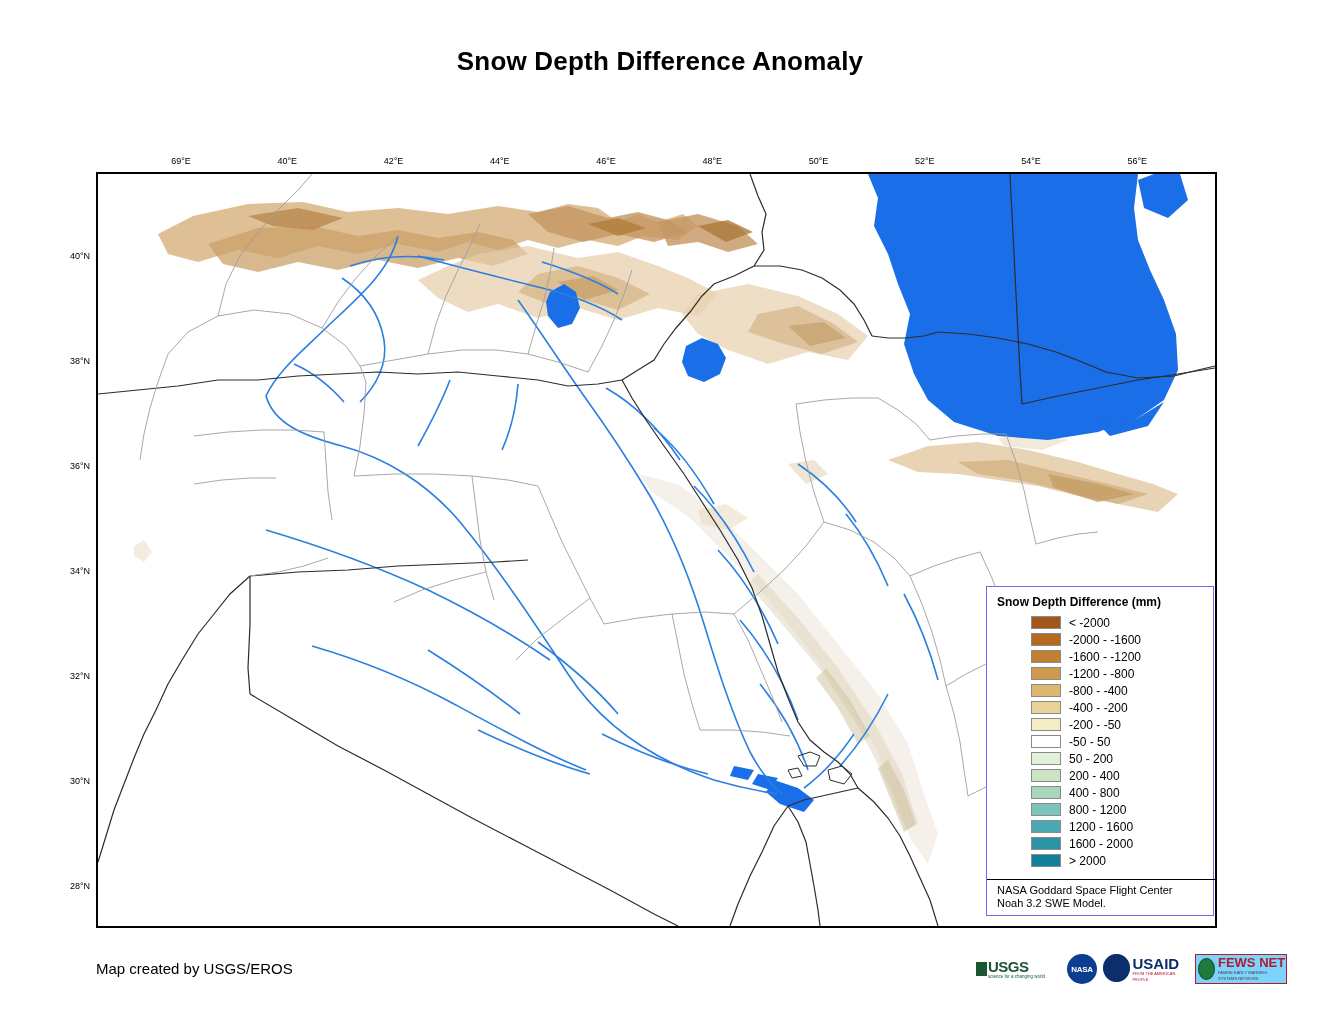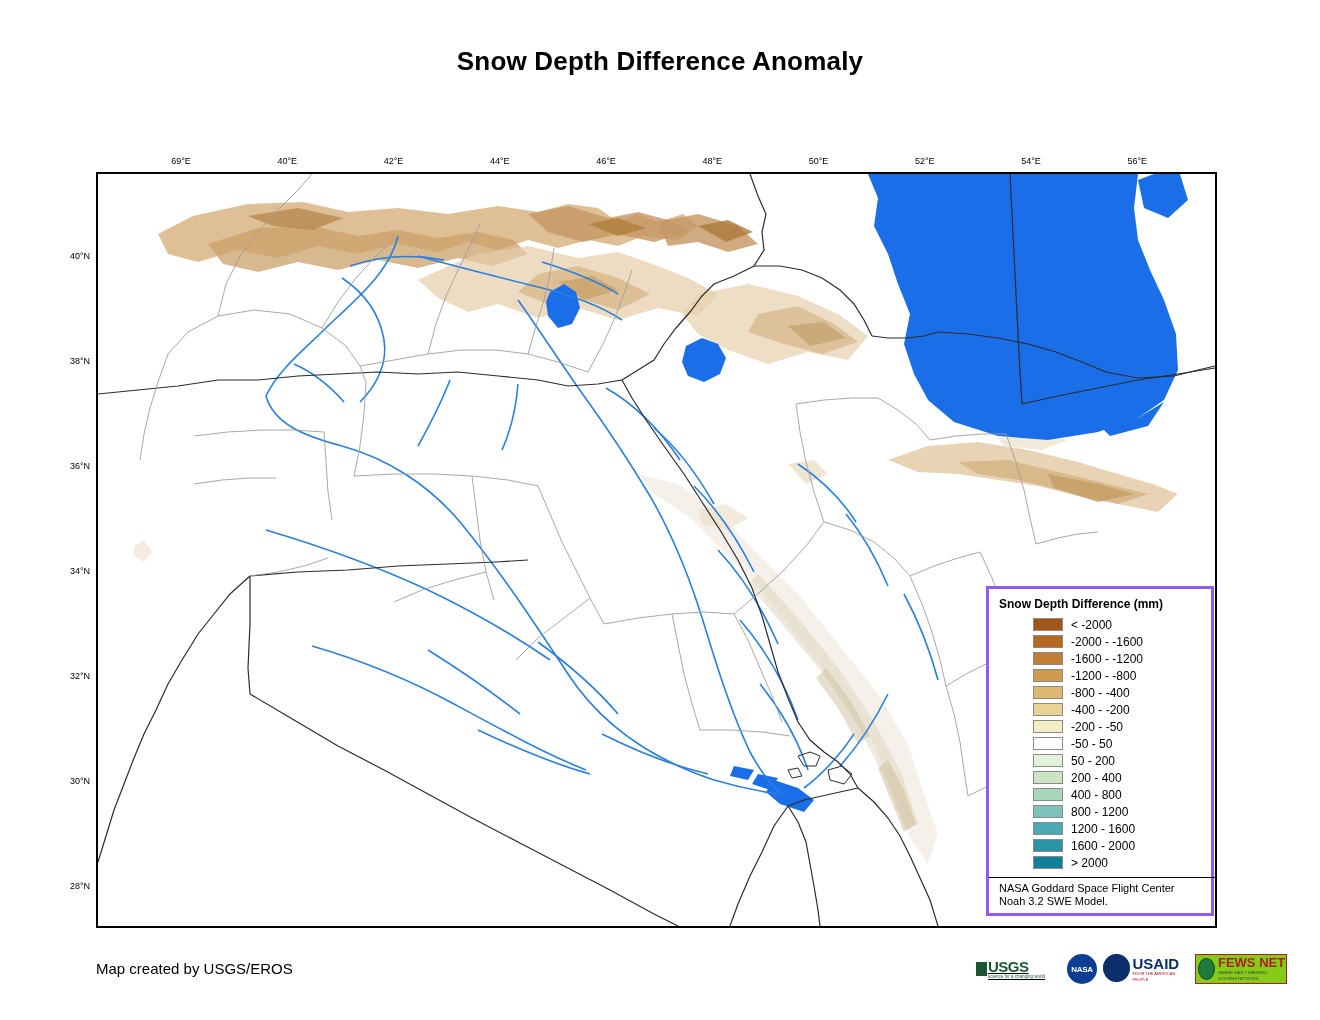--- a/index.html
+++ b/index.html
@@ -78,21 +78,21 @@
   }
 
   
   #legend {
     position: absolute;
     left: 986px;
     top: 586px;
     width: 228px;
     height: 330px;
     background: #ffffff;
-    border: 3px solid #8b5cf6;
+    border: 1px solid #8b5cf6;
     box-sizing: border-box;
     padding: 6px 8px 12px 8px;
   }
   #legend-title {
     font-size: 12px;
     font-weight: bold;
     color: #000;
     margin: 2px 0 5px 2px;
   }
   .legend-row {
@@ -134,21 +134,21 @@
     top: 952px;
     height: 34px;
     display: flex;
     align-items: center;
     gap: 6px;
   }
   .logo-usgs {
     width: 84px; height: 30px;
     background: #ffffff;
     border: 1px solid #ffffff;
-    display: flex; flex-direction: column; justify-content: center; text-decoration: underline;
+    display: flex; flex-direction: column; justify-content: center;
   }
   .logo-usgs .t1 {
     font-size: 15px; font-weight: bold; color: #1a5632;
     letter-spacing: -0.5px; line-height: 15px; padding-left: 12px;
   }
   .logo-usgs .t2 {
     font-size: 4.5px; color: #1a5632; padding-left: 12px; line-height: 6px;
   }
   .logo-usgs .bar {
     position: absolute; width: 11px; height: 14px; background: #1a5632;
@@ -170,21 +170,21 @@
   }
   .logo-usaid .txt {
     display: flex; flex-direction: column; justify-content: center;
   }
   .logo-usaid .t1 {
     font-size: 15px; font-weight: bold; color: #0a2f6b; line-height: 15px;
   }
   .logo-usaid .t2 { font-size: 4px; color: #b01c2e; line-height: 6px; }
   .logo-fews {
     width: 92px; height: 30px;
-    border: 1px solid #b01c2e; background: #84cc16;
+    border: 1px solid #b01c2e; background: #7dd3fc;
     display: flex; align-items: center; gap: 3px; padding-left: 2px;
     box-sizing: border-box;
   }
   .logo-fews .globe {
     width: 20px; height: 20px; border-radius: 50%;
     background: #1f7a3d; border: 1px solid #14532b;
   }
   .logo-fews .txt { display: flex; flex-direction: column; }
   .logo-fews .t1 {
     font-size: 13px; font-weight: bold; color: #b01c2e; line-height: 14px;

